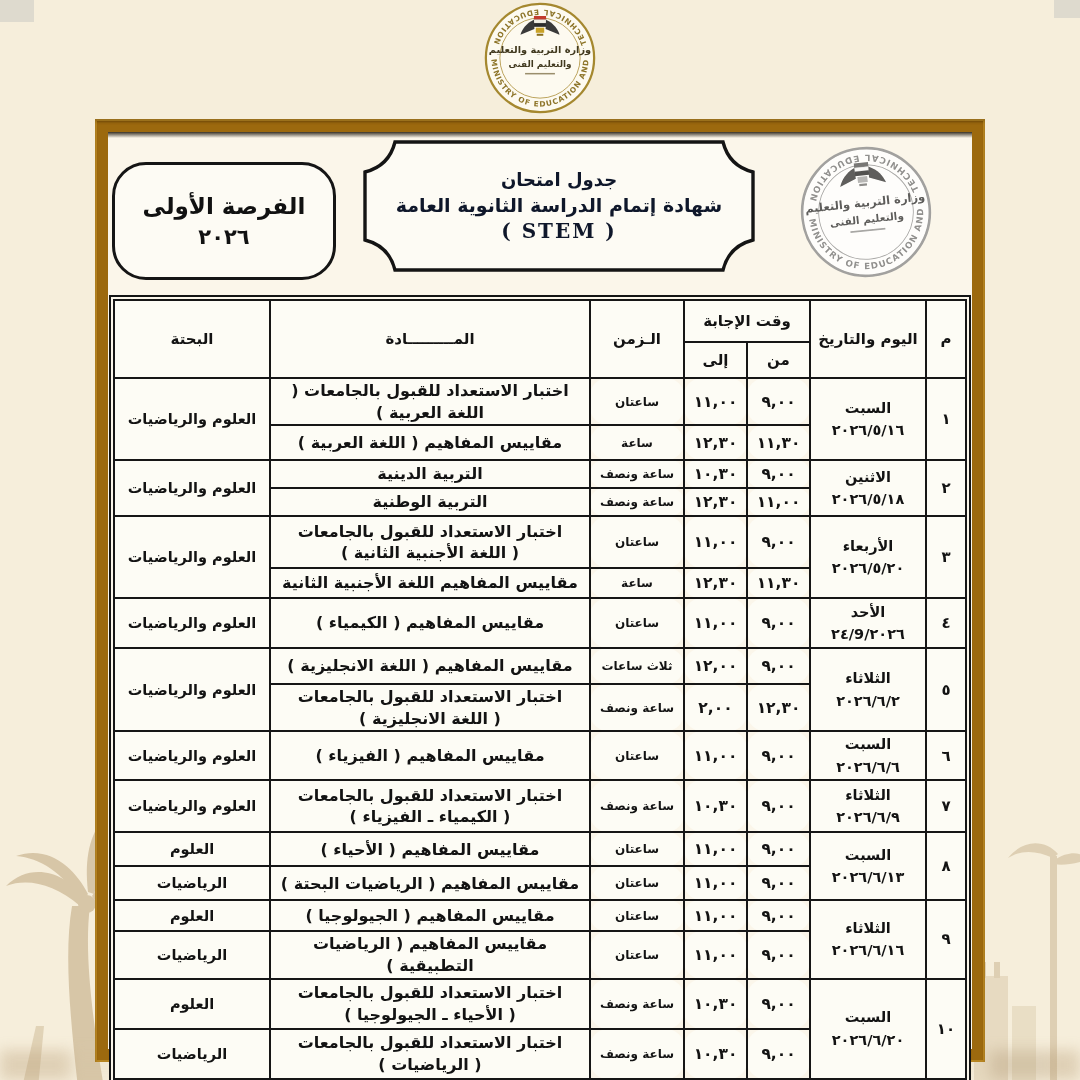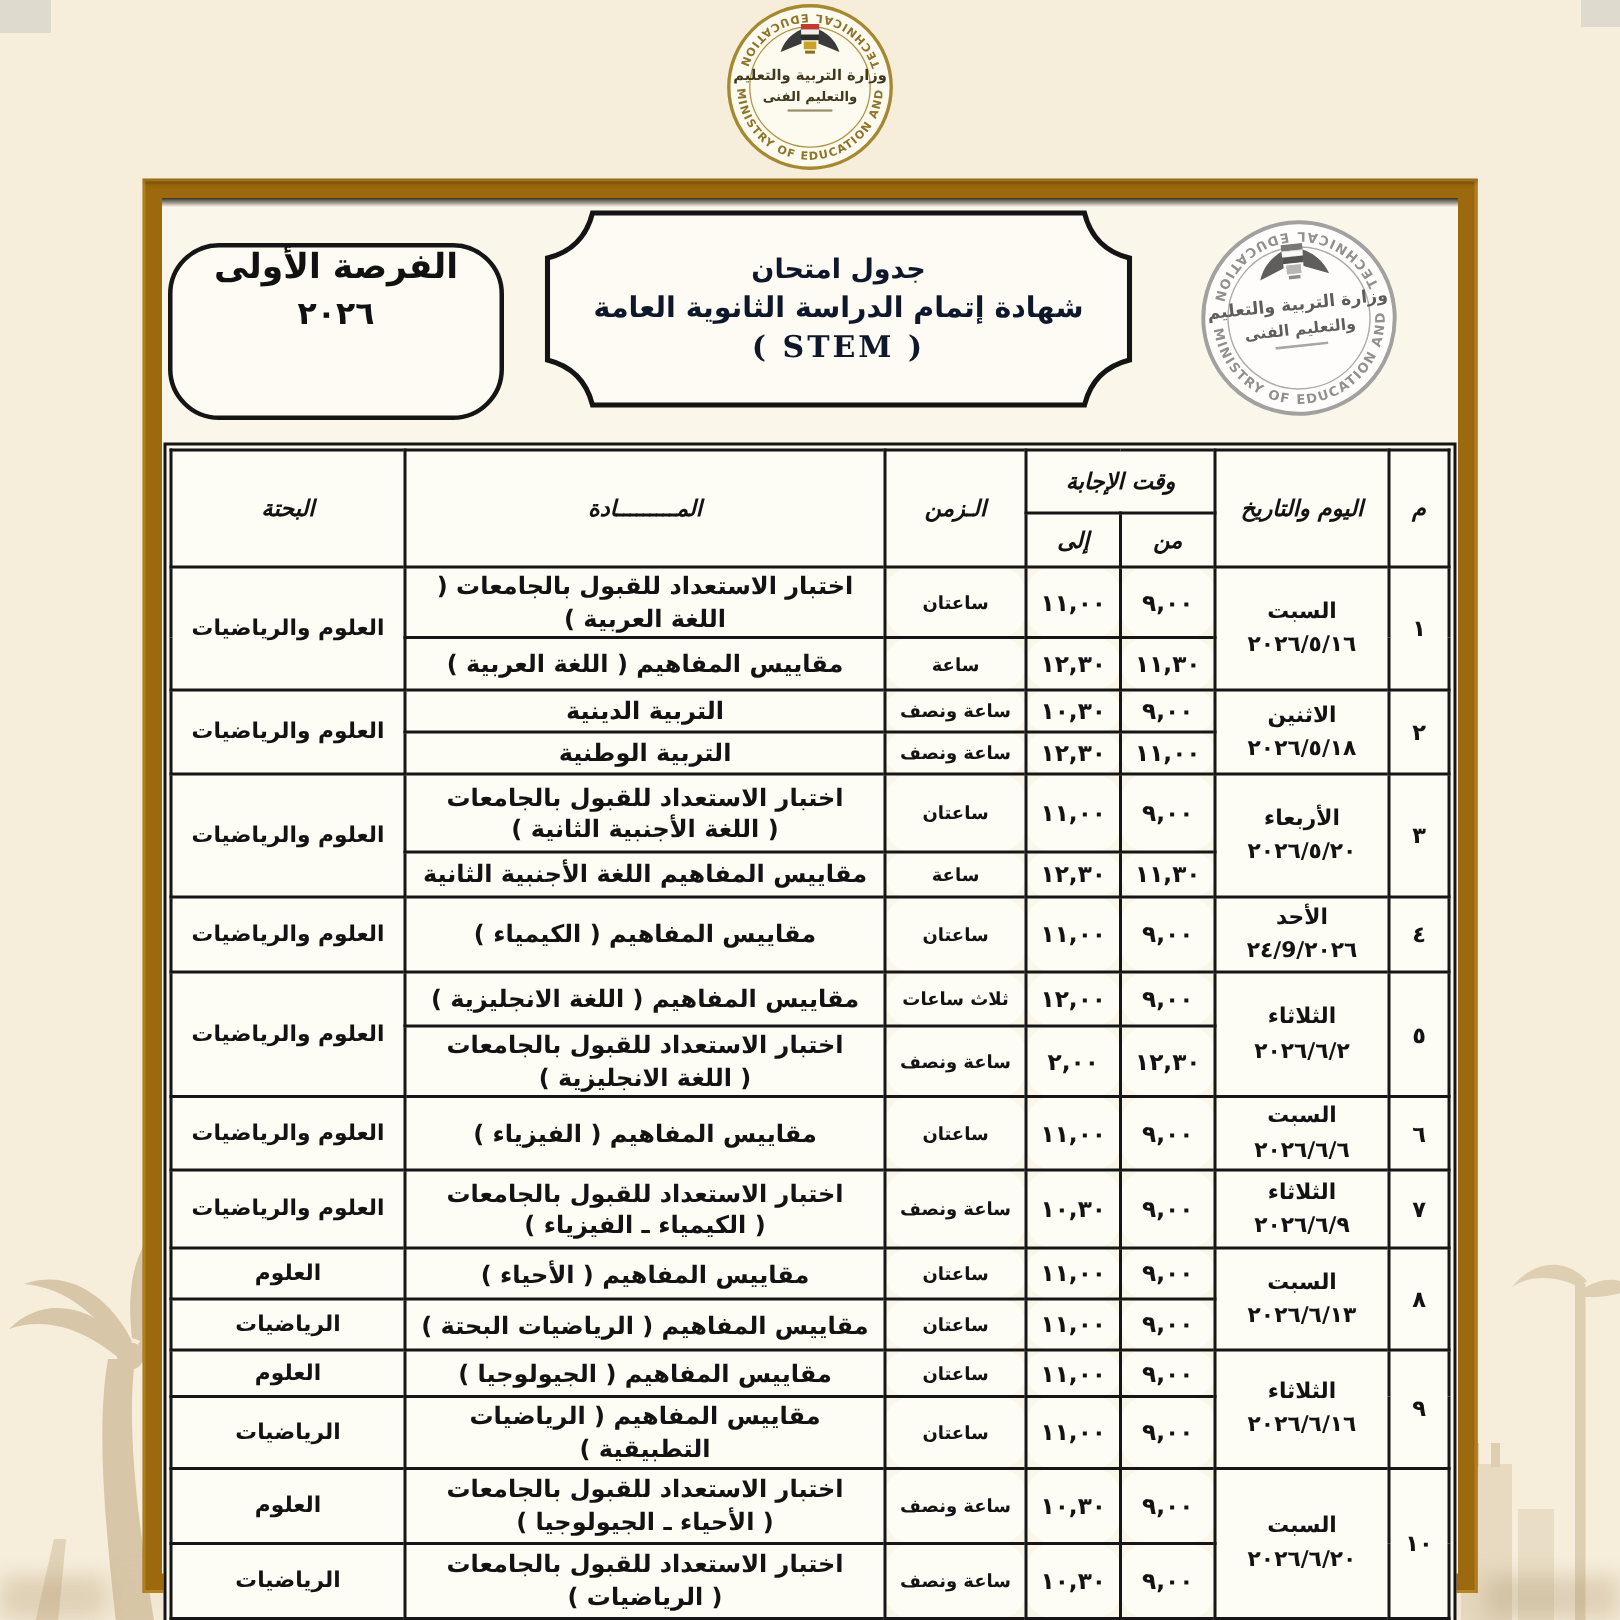--- a/index.html
+++ b/index.html
@@ -26,37 +26,37 @@
   .frame{position:absolute;left:95px;top:119px;width:890px;height:943px;
     background:#9c690e;box-sizing:border-box;padding:13px;
     box-shadow:inset 0 0 0 2px rgba(235,185,70,.35), inset 0 3px 3px rgba(60,35,0,.5);}
   .doc{position:relative;width:864px;height:917px;background:#fbf6ea;}
   .doc::before{content:'';position:absolute;left:0;top:0;right:0;height:6px;
     background:linear-gradient(rgba(22,15,3,.85),rgba(22,15,3,0));z-index:5;}
 
   
   .session-box{position:absolute;left:4px;top:30px;width:218px;height:112px;
     border:3px solid #151515;border-radius:34px;background:#fdfbf4;
-    display:flex;flex-direction:column;align-items:center;justify-content:flex-start;gap:6px;}
+    display:flex;flex-direction:column;align-items:center;justify-content:center;gap:6px;}
   .session-box .l1{font-size:23px;font-weight:bold;color:#111;}
   .session-box .l2{font-size:21px;font-weight:bold;color:#111;letter-spacing:2px;}
 
   .plaque{position:absolute;left:253px;top:6px;width:396px;height:136px;}
   .plaque svg{position:absolute;left:0;top:0;}
   .plaque .ptxt{position:absolute;left:14px;right:14px;top:7px;bottom:7px;
     display:flex;flex-direction:column;align-items:center;justify-content:center;color:#0f172a;}
   .plaque .t1{font-size:18px;font-weight:bold;line-height:1.35;}
   .plaque .t2,.plaque .t3{font-size:19px;font-weight:bold;line-height:1.38;}
   .plaque .t4{font-family:"DejaVu Serif",serif;font-size:20px;font-weight:bold;letter-spacing:2px;line-height:1.3;}
 
   
   .table-wrap{position:absolute;left:1px;top:163px;border:2.5px solid #141414;padding:2px;background:#fbf6ea;}
   table.exam{border-collapse:collapse;table-layout:fixed;width:852px;color:#131313;font-weight:bold;}
   table.exam td{border:2px solid #161616;text-align:center;vertical-align:middle;padding:1px 2px;background:#fdfcf5;overflow:hidden;}
-  td.hd{font-size:15px;font-style:italic;}
+  td.hd{font-size:15px;}
   td.c-num{font-size:15px;}
   td.c-day{font-size:14.5px;line-height:1.55;}
   td.c-time{font-size:15.5px;border-radius:18px;}
   td.c-dur{font-size:12px;border-radius:18px;}
   td.c-sub{font-size:16px;white-space:pre-line;line-height:1.35;margin-left:40px;}
   td.c-sec{font-size:14.5px;}
 </style>
 </head>
 <body>
 

